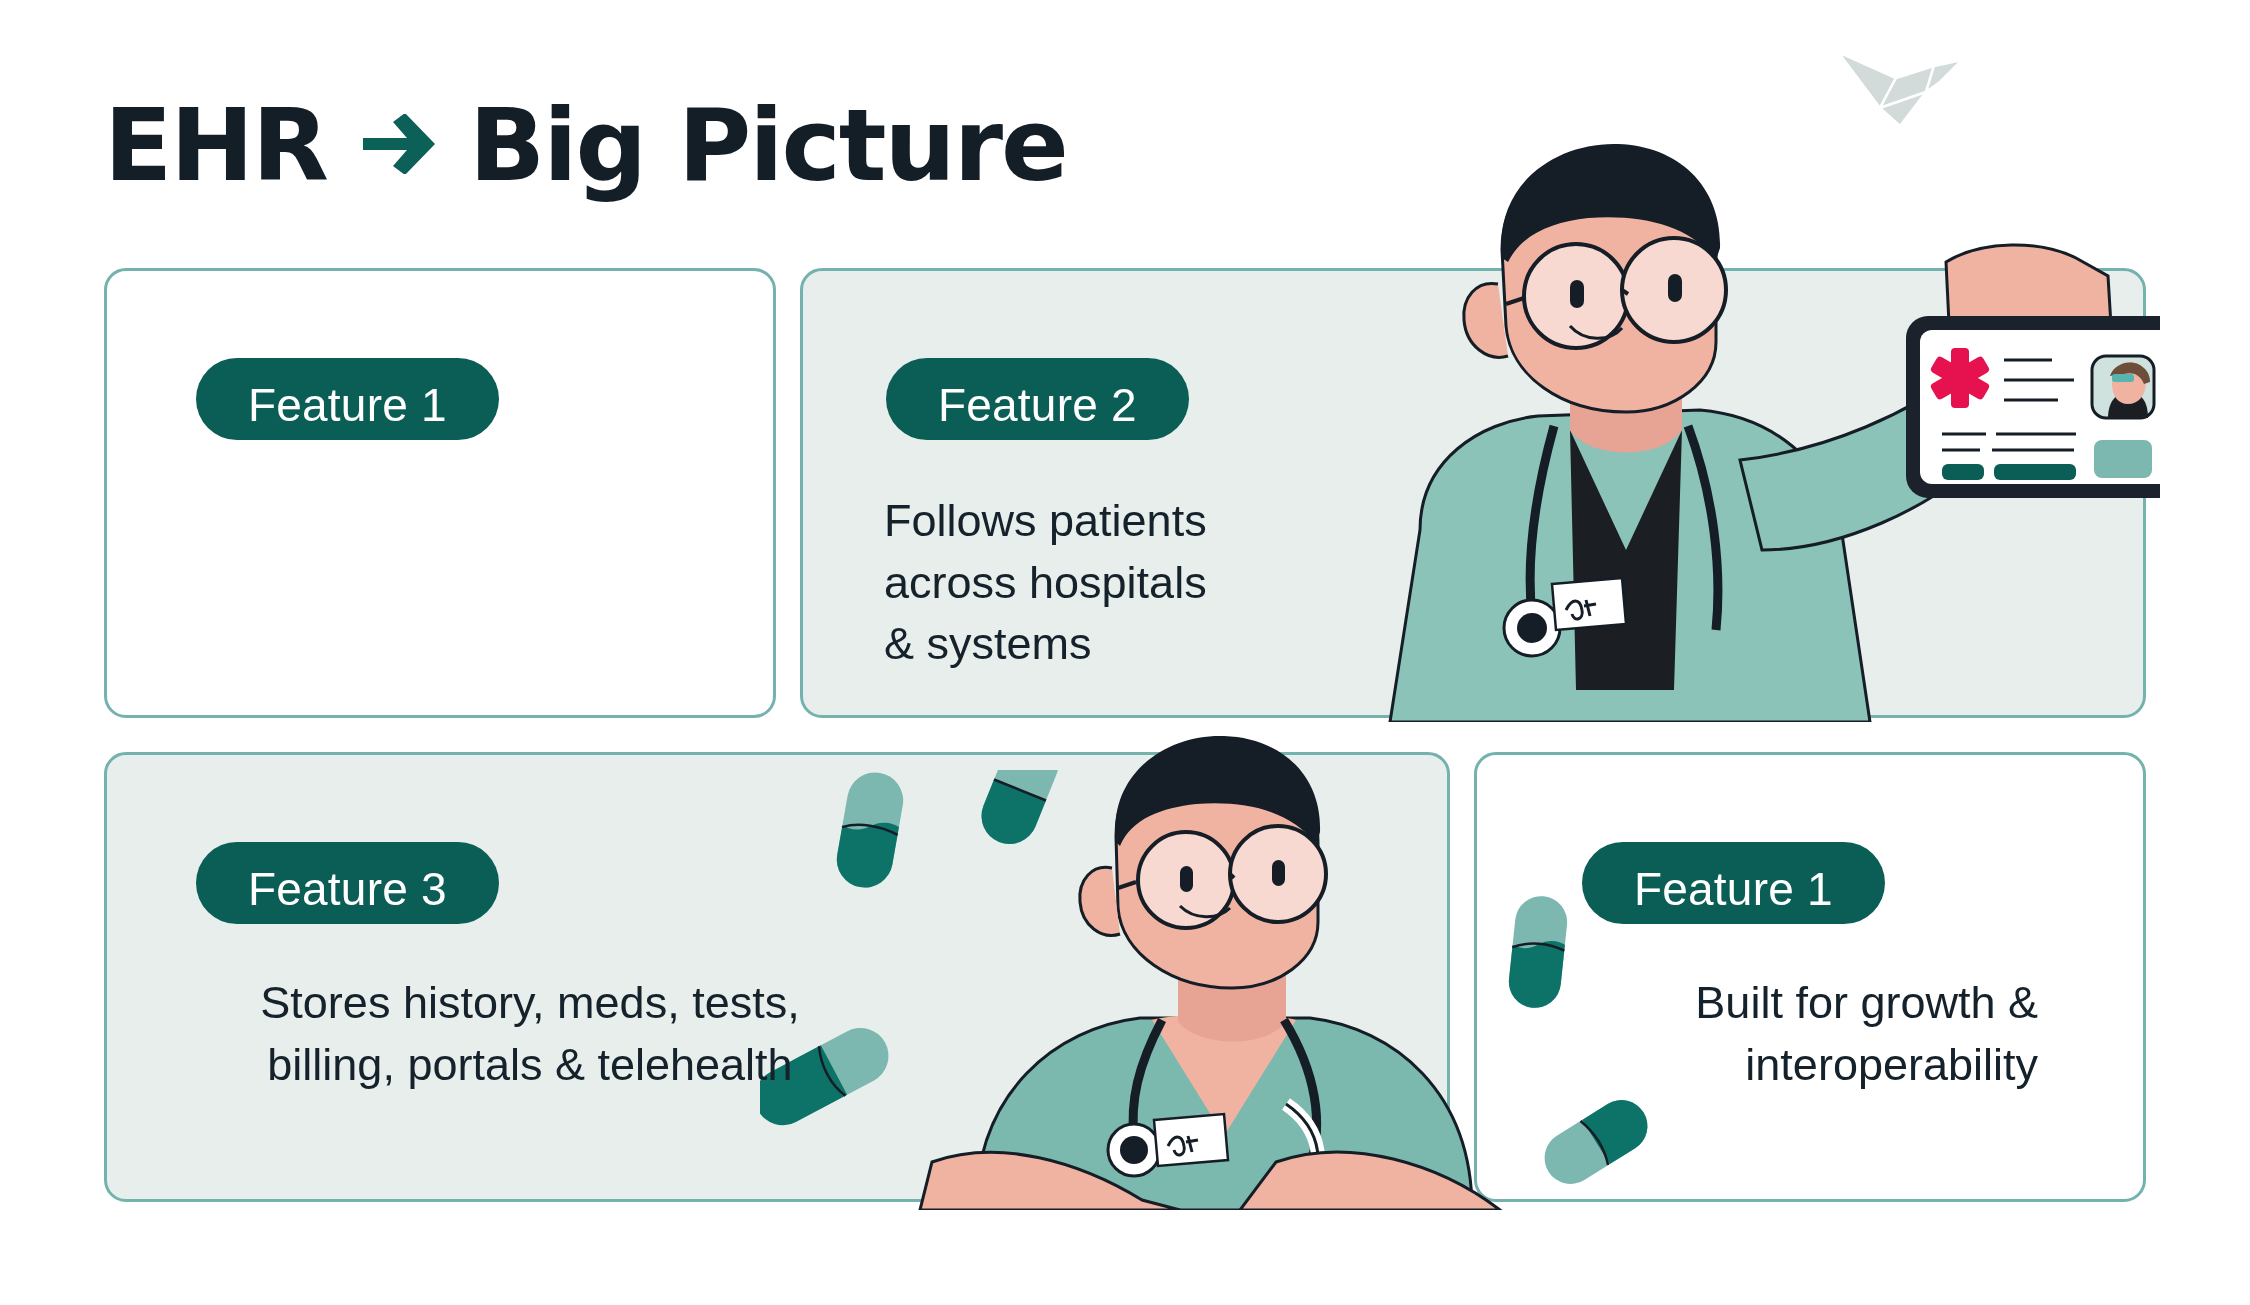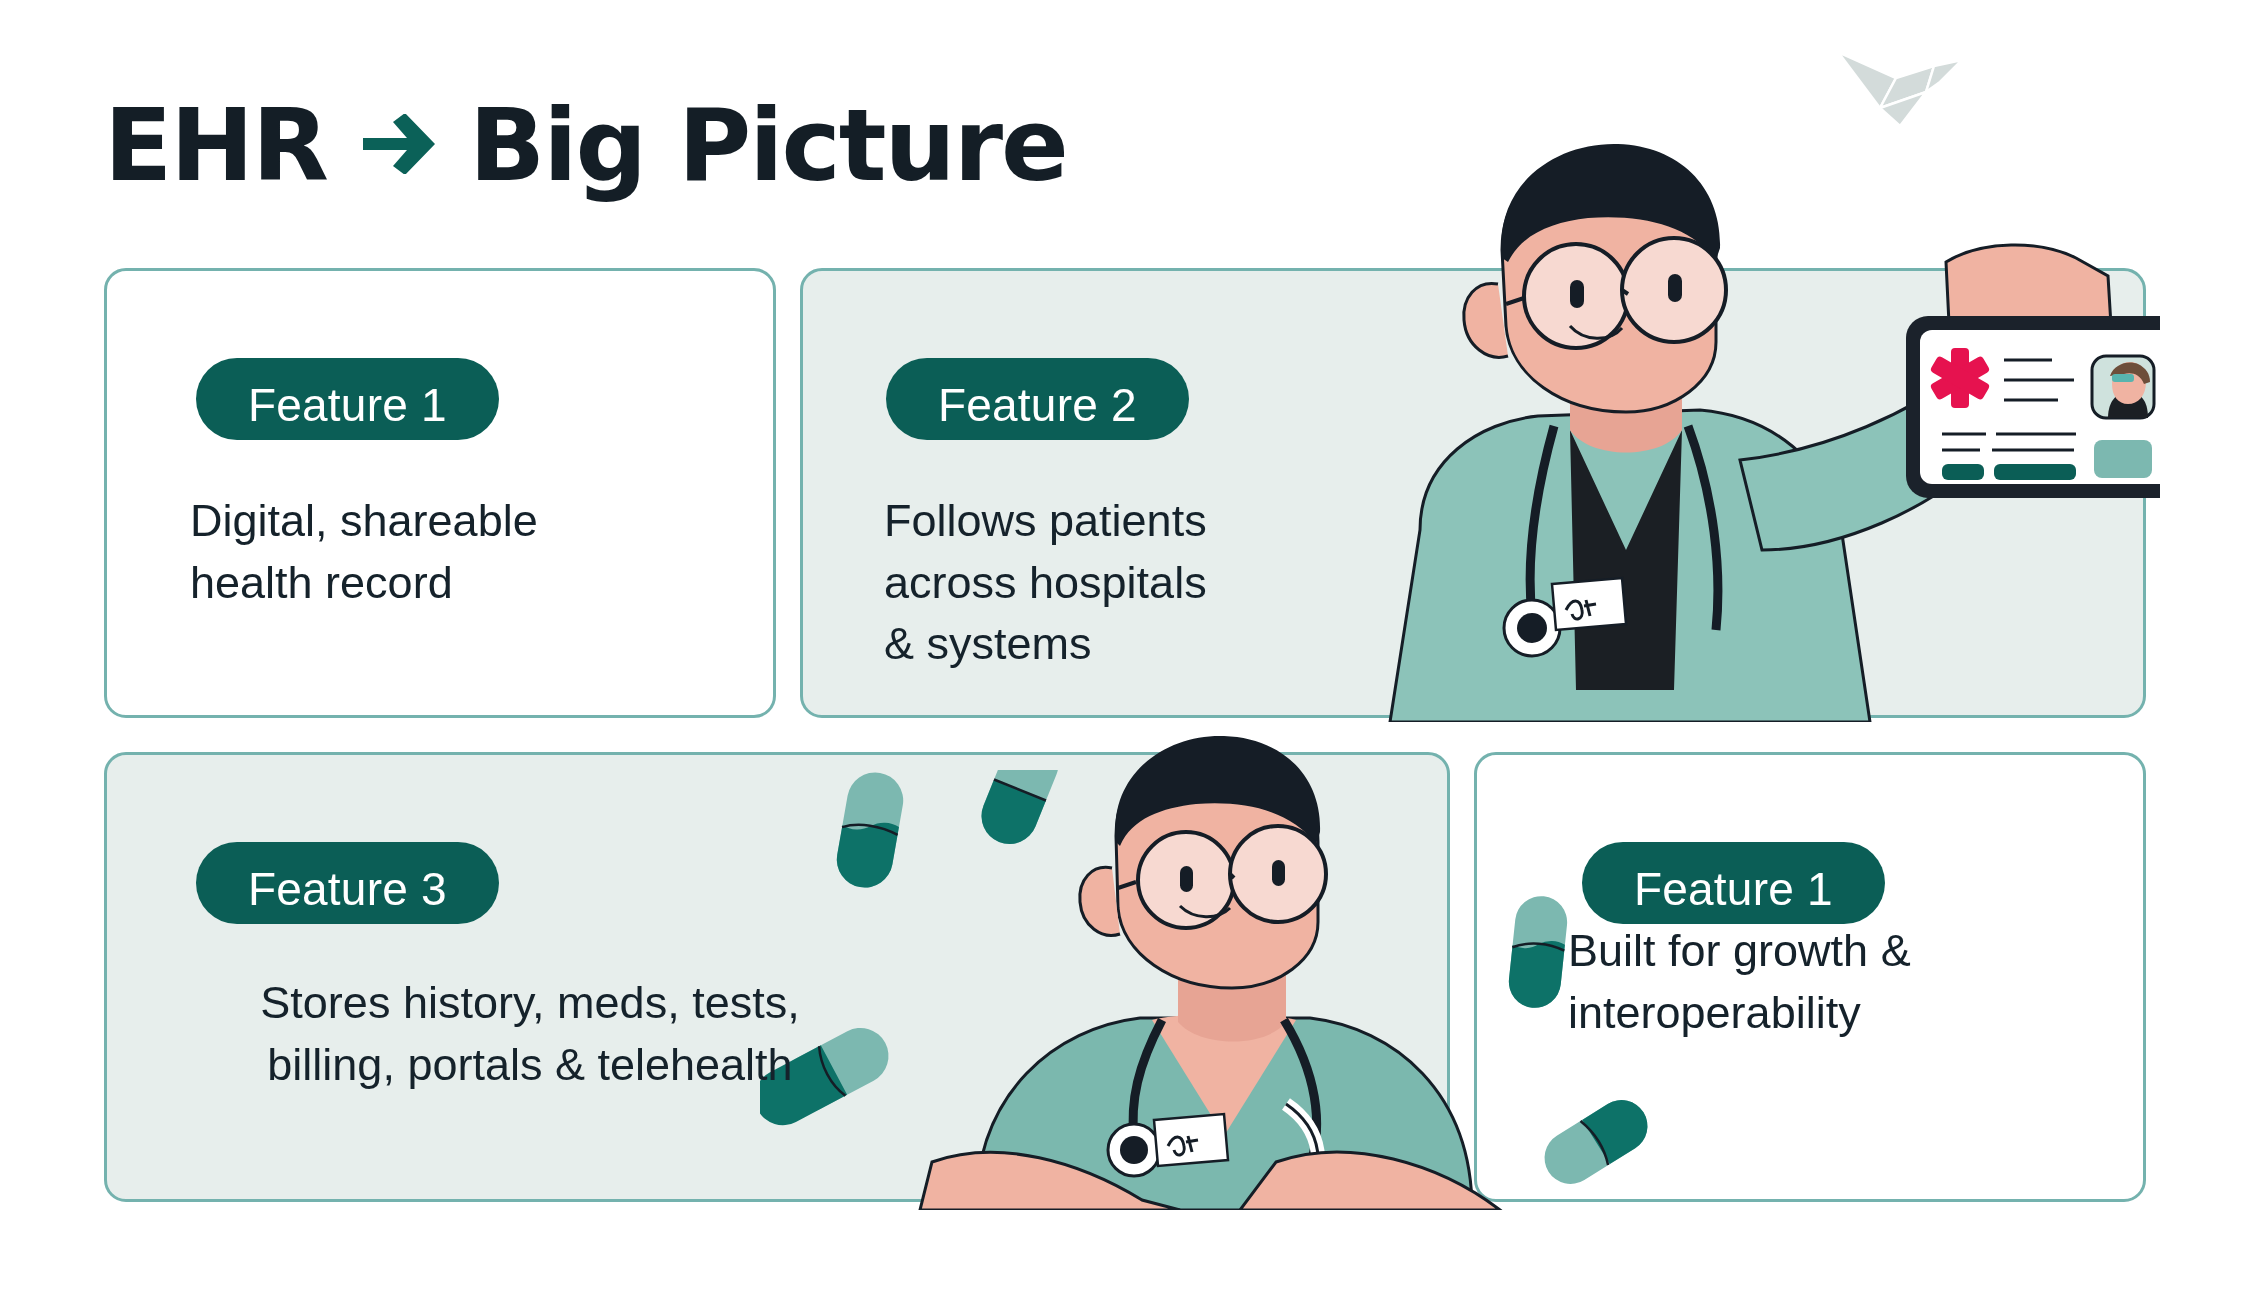--- a/index.html
+++ b/index.html
@@ -49,21 +49,21 @@
   #badge3{left:196px;top:842px;}
   #badge4{left:1582px;top:842px;}
 
   .body-text{
     position:absolute;color:#15222b;
     font-size:45px;line-height:1.37;font-weight:400;white-space:pre-line;
   }
   #text1{left:190px;top:490px;width:560px;}
   #text2{left:884px;top:490px;width:430px;}
   #text3{left:190px;top:972px;width:680px;text-align:center;}
-  #text4{left:1568px;top:920px;width:470px;}
+  #text4{left:1568px;top:972px;width:470px;text-align:right;}
 
   
   .art{position:absolute;pointer-events:none;}
   #art-top{left:1270px;top:130px;width:890px;height:592px;}
   #art-bottom{left:880px;top:700px;width:680px;height:510px;}
   #art-pills-left{left:760px;top:770px;width:330px;height:430px;}
   #art-pills-right{left:1460px;top:880px;width:290px;height:320px;}
 </style>
 </head>
 <body>
@@ -250,22 +250,20 @@
         <path d="M-2 -26 C4 -8 4 10 -2 26" fill="none" stroke="#151d26" stroke-width="2.5"></path>
       </g>
     </svg>
   </div>
 
   <div class="badge" id="badge1">Feature 1</div>
   <div class="badge" id="badge2">Feature 2</div>
   <div class="badge" id="badge3">Feature 3</div>
   <div class="badge" id="badge4">Feature 1</div>
 
-  <div class="body-text" id="text1">Digital, shareable
-health record</div>
   <div class="body-text" id="text2">Follows patients
 across hospitals
 &amp; systems</div>
   <div class="body-text" id="text3">Stores history, meds, tests,
 billing, portals &amp; telehealth</div>
   <div class="body-text" id="text4">Built for growth &amp;
 interoperability</div>
 
 </div>
 

